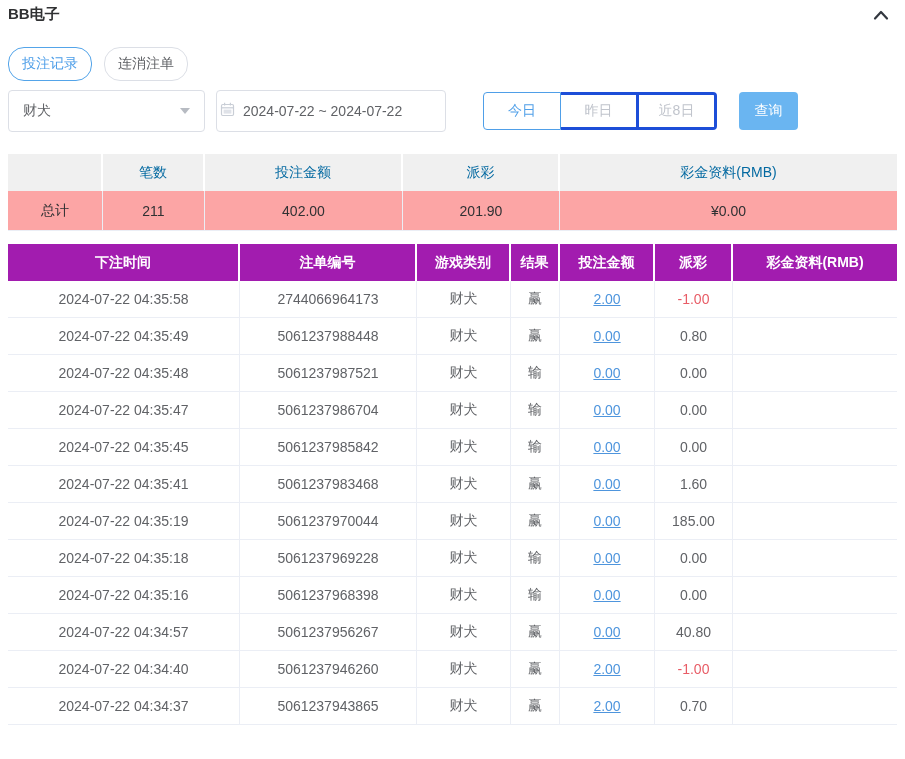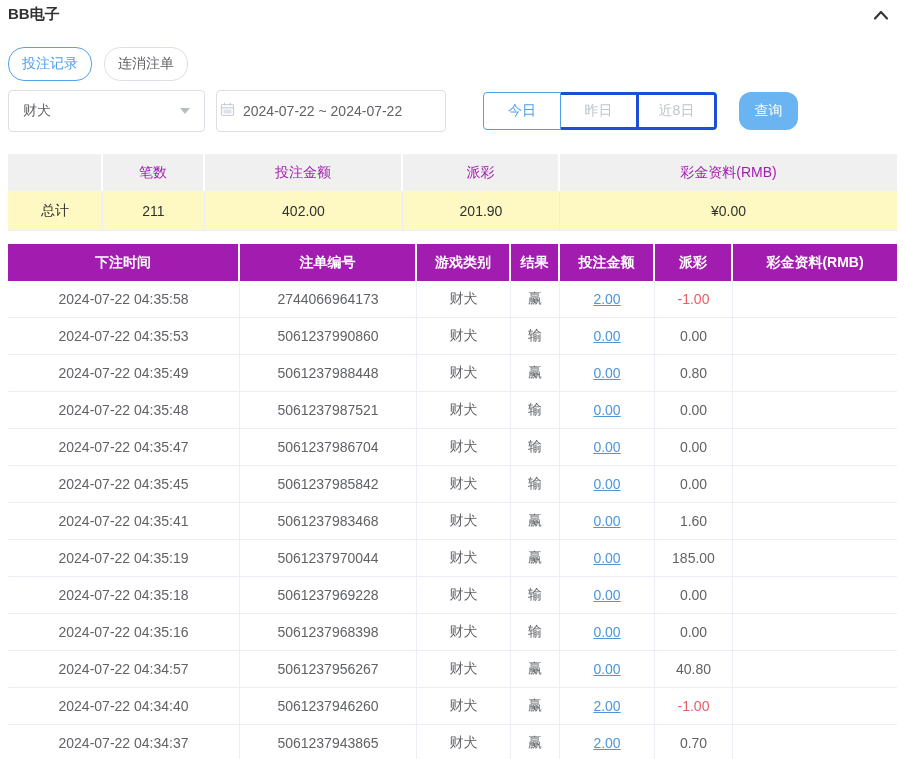--- a/index.html
+++ b/index.html
@@ -51,34 +51,34 @@
     width: 78px; height: 38px; border: 3px solid #1d4ed8; background: #fff;
     font-size: 14px; color: #c0c4cc; cursor: pointer; font-family: inherit;
     display: inline-flex; align-items: center; justify-content: center;
   }
   .quick-btn + .quick-btn { border-left: none; }
   .quick-btn:first-child { border-radius: 4px 0 0 4px; }
   .quick-btn:last-child { border-radius: 0 4px 4px 0; }
   .quick-btn.active { border: 1px solid #4f9fe8; color: #4f9fe8; }
   .query-btn {
     margin-left: 22px; width: 59px; height: 38px;
-    background: #6ab5f1; color: #fff; border: none; border-radius: 12px;
+    background: #6ab5f1; color: #fff; border: none; border-radius: 4px;
     font-size: 14px; cursor: pointer; font-family: inherit;
   }
 
   
   .sum-table { margin-top: 22px; width: 889px; border-spacing: 0; table-layout: fixed; font-size: 14px; }
   .sum-table th {
-    background: #f0f0f0; height: 37px; font-weight: normal; color: #a21caf;
+    background: #f0f0f0; height: 37px; font-weight: normal; color: #0369a1;
     border-right: 2px solid #fff; text-align: center;
   }
   .sum-table th:last-child { border-right: none; }
   .sum-table td {
     height: 40px; text-align: center; color: #303133;
-    border-bottom: 1px solid #ebeef5; border-right: 1px solid #ebeef5; background: #fef9c3;
+    border-bottom: 1px solid #ebeef5; border-right: 1px solid #ebeef5; background: #fca5a5;
   }
   .sum-table td:last-child { border-right: none; }
 
   
   .rec-table { margin-top: 13px; width: 889px; border-spacing: 0; table-layout: fixed; font-size: 14px; }
   .rec-table th {
     background: #a21caf; color: #ffffff; height: 37px; font-weight: bold;
     border-right: 2px solid #fff; text-align: center;
   }
   .rec-table th:last-child { border-right: none; }
@@ -189,29 +189,20 @@
         <tr>
     <td>2024-07-22 04:35:58</td>
     <td>2744066964173</td>
     <td>财犬</td>
     <td>赢</td>
     <td><a href="#" class="bet-link">2.00</a></td>
     <td class="neg">-1.00</td>
     <td></td>
   </tr>
         <tr>
-    <td>2024-07-22 04:35:53</td>
-    <td>5061237990860</td>
-    <td>财犬</td>
-    <td>输</td>
-    <td><a href="#" class="bet-link">0.00</a></td>
-    <td>0.00</td>
-    <td></td>
-  </tr>
-        <tr>
     <td>2024-07-22 04:35:49</td>
     <td>5061237988448</td>
     <td>财犬</td>
     <td>赢</td>
     <td><a href="#" class="bet-link">0.00</a></td>
     <td>0.80</td>
     <td></td>
   </tr>
         <tr>
     <td>2024-07-22 04:35:48</td>

